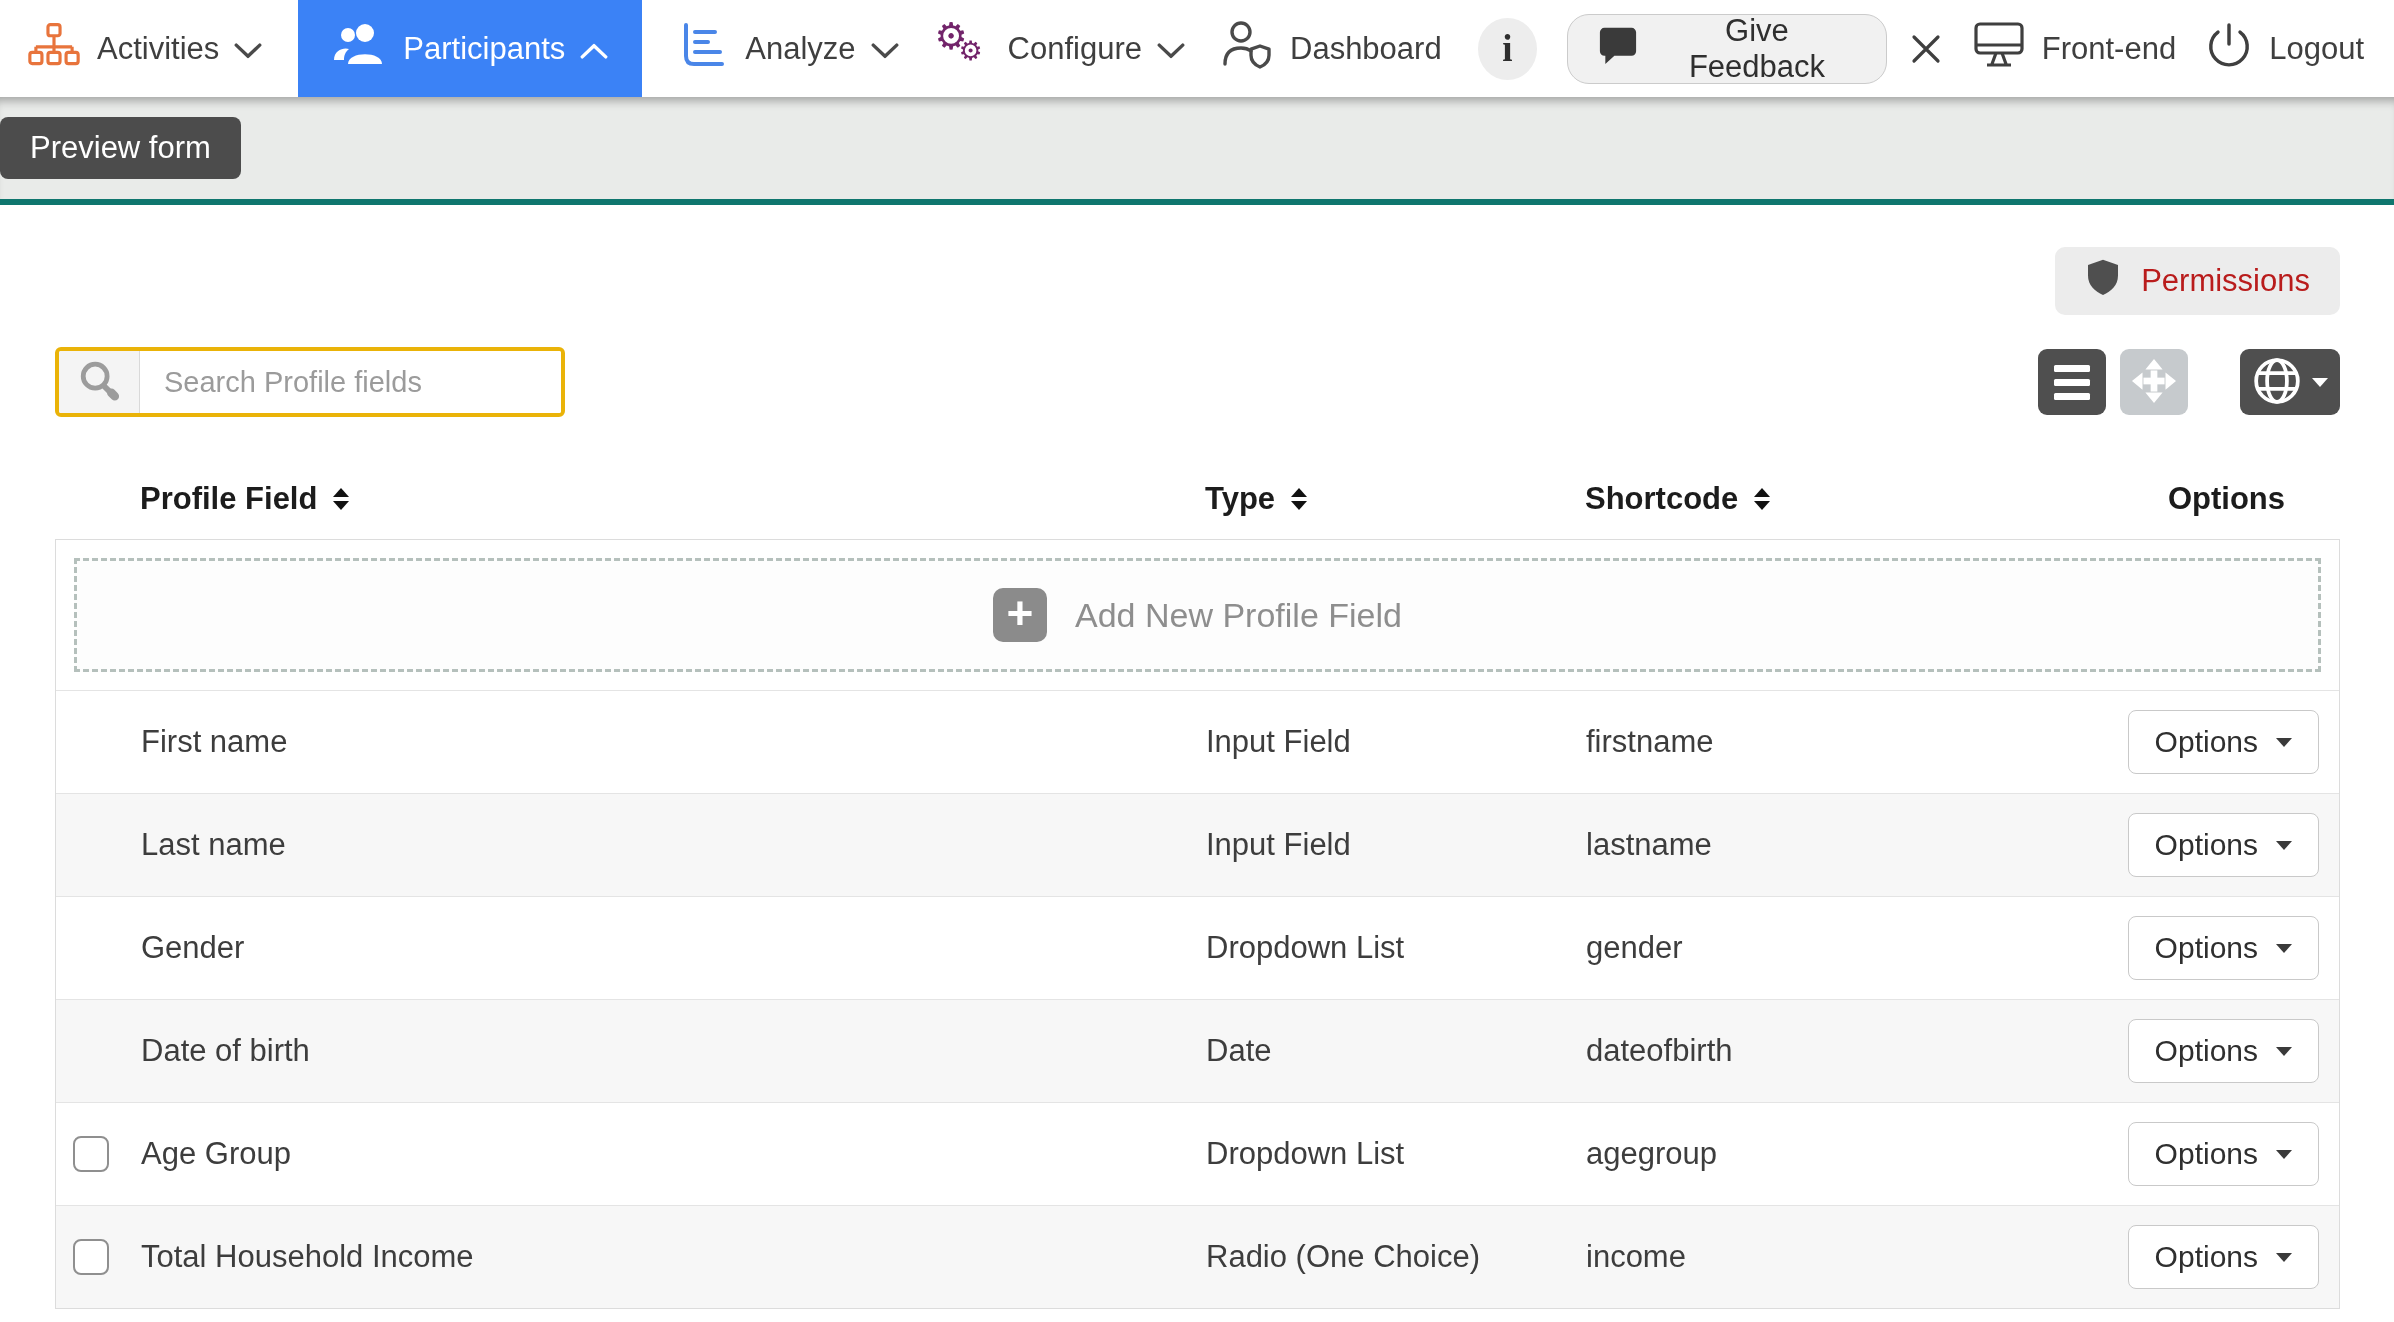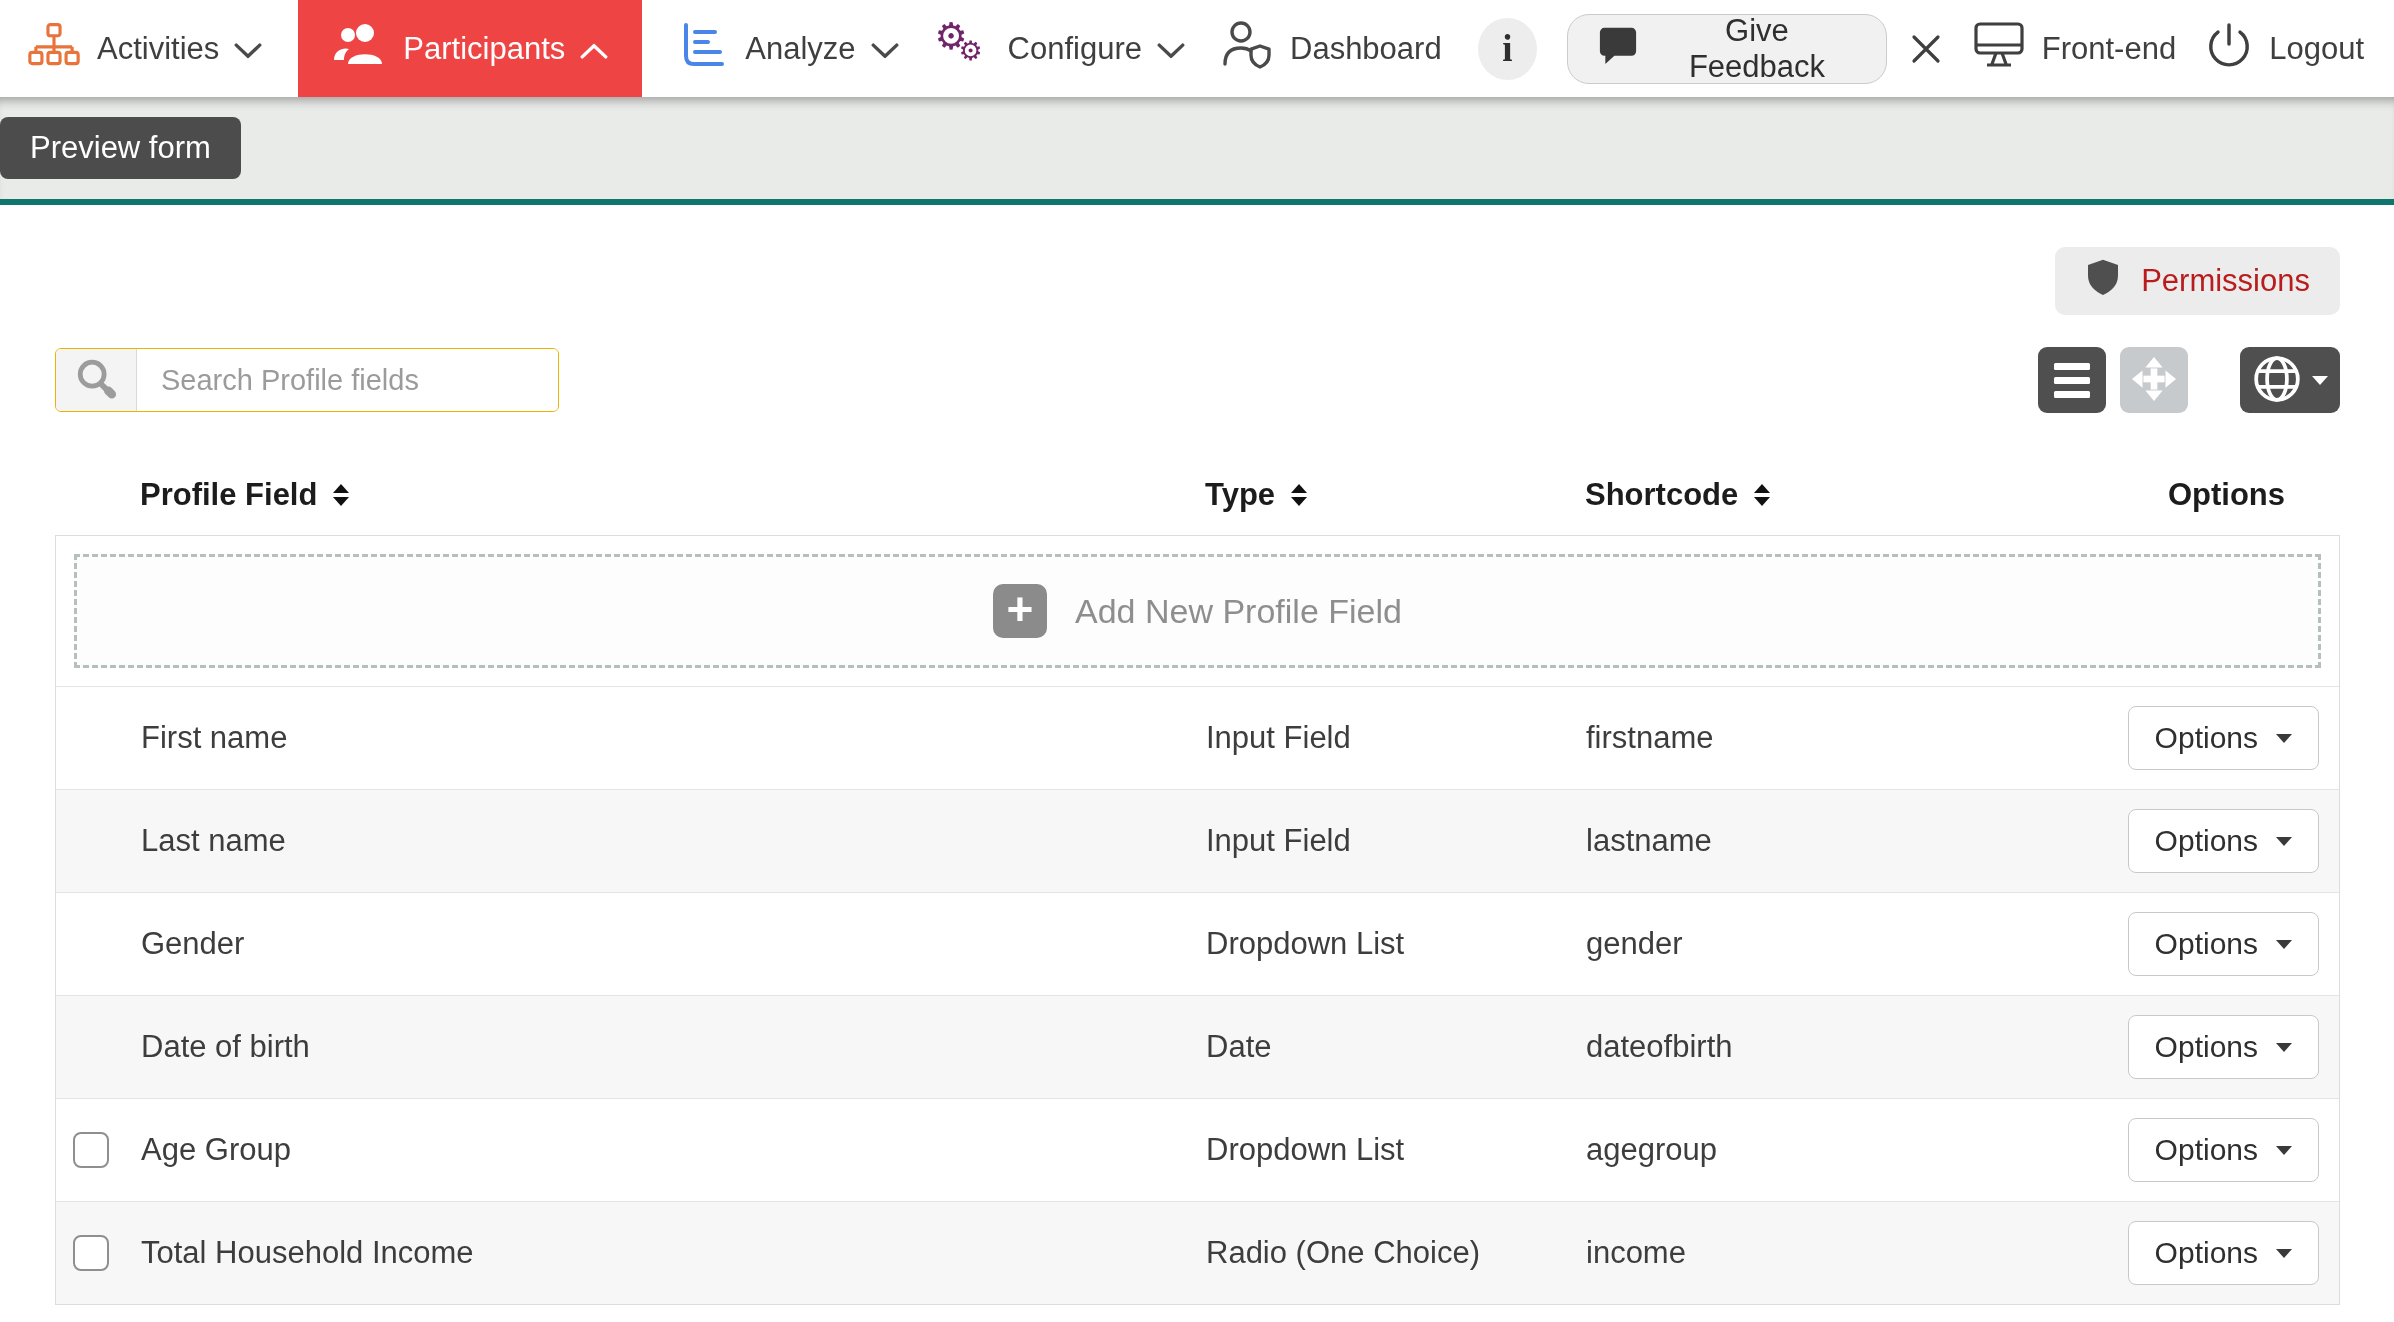--- a/index.html
+++ b/index.html
@@ -5,21 +5,21 @@
   html,body{margin:0;padding:0;background:#fff;}
   .page{position:relative;width:2394px;height:1322px;overflow:hidden;background:#fff;
         font-family:"Liberation Sans",sans-serif;color:#3d3d3d;}
   button{font-family:"Liberation Sans",sans-serif;cursor:pointer;}
 
   
   .topnav{height:97px;background:#fff;display:flex;justify-content:space-between;align-items:stretch;}
   .nav-left{display:flex;align-items:stretch;padding-left:28px;}
   .nav-item{display:flex;align-items:center;gap:17px;font-size:31px;color:#3f3f3f;cursor:pointer;white-space:nowrap;}
   .nav-left > .nav-item{margin-right:36px;}
-  .tab-active{background:#ef4444;color:#fff;padding:0 34px;}
+  .tab-active{background:#3b82f6;color:#fff;padding:0 34px;}
   .chev{margin-left:-2px;}
   .gears{position:relative;width:56px;height:56px;color:#72246a;}
   .gear-big{position:absolute;left:0;top:-6px;font-size:37px;}
   .gear-small{position:absolute;left:24px;top:14px;font-size:27px;}
   .nav-right{display:flex;align-items:center;gap:30px;padding-right:30px;}
   .info-circle{width:62px;height:62px;border-radius:50%;background:#ededed;display:flex;align-items:center;justify-content:center;
                font-family:"Liberation Serif",serif;font-weight:bold;font-size:37px;color:#2e2e2e;cursor:pointer;}
   .feedback-btn{display:flex;align-items:center;gap:20px;background:#f1f1f1;border:1px solid #cbcbcb;border-radius:22px;
                 height:70px;padding:0 30px;font-size:31px;color:#2f2f2f;}
   .close-x{display:flex;align-items:center;cursor:pointer;margin-left:-8px;}
@@ -28,21 +28,21 @@
   .subbar{height:108px;background:#e9ebe9;border-bottom:6px solid #0f766e;
           box-shadow:inset 0 10px 10px -6px rgba(0,0,0,.30);
           display:flex;justify-content:flex-start;align-items:center;padding-right:57px;box-sizing:border-box;}
   .preview-btn{background:#4c4c4c;color:#fff;border:none;border-radius:8px;height:62px;padding:0 30px;font-size:31px;}
 
   
   .permissions-row{display:flex;justify-content:flex-end;padding:42px 54px 0;}
   .permissions-btn{display:flex;align-items:center;gap:20px;background:#ececec;border:none;border-radius:10px;
                    height:68px;padding:0 30px;font-size:31px;color:#b91c1c;}
   .controls-row{display:flex;justify-content:space-between;align-items:center;padding:32px 54px 0 55px;}
-  .searchbar{display:flex;width:502px;height:62px;border:1px solid #eab308;border-radius:6px;overflow:hidden;background:#fff;}
+  .searchbar{display:flex;width:502px;height:62px;border:4px solid #eab308;border-radius:6px;overflow:hidden;background:#fff;}
   .search-icon-seg{width:80px;background:#f4f4f4;border-right:1px solid #d9d9d9;display:flex;align-items:center;justify-content:center;}
   .searchbar input{flex:1;border:none;outline:none;font-size:29px;padding:0 24px;color:#3d3d3d;background:#fff;min-width:0;}
   .searchbar input::placeholder{color:#9b9b9b;}
   .view-btns{display:flex;align-items:center;}
   .icon-btn{height:66px;width:68px;border:none;border-radius:9px;display:flex;align-items:center;justify-content:center;gap:10px;}
   .icon-btn.dark{background:#4f4f4f;}
   .icon-btn.light{background:#c6cacd;margin-left:14px;}
   .icon-btn.globe-btn{width:100px;margin-left:52px;}
   .hamburger{display:flex;flex-direction:column;gap:7px;}
   .hamburger i{display:block;width:36px;height:7px;background:#fff;border-radius:1.5px;}

